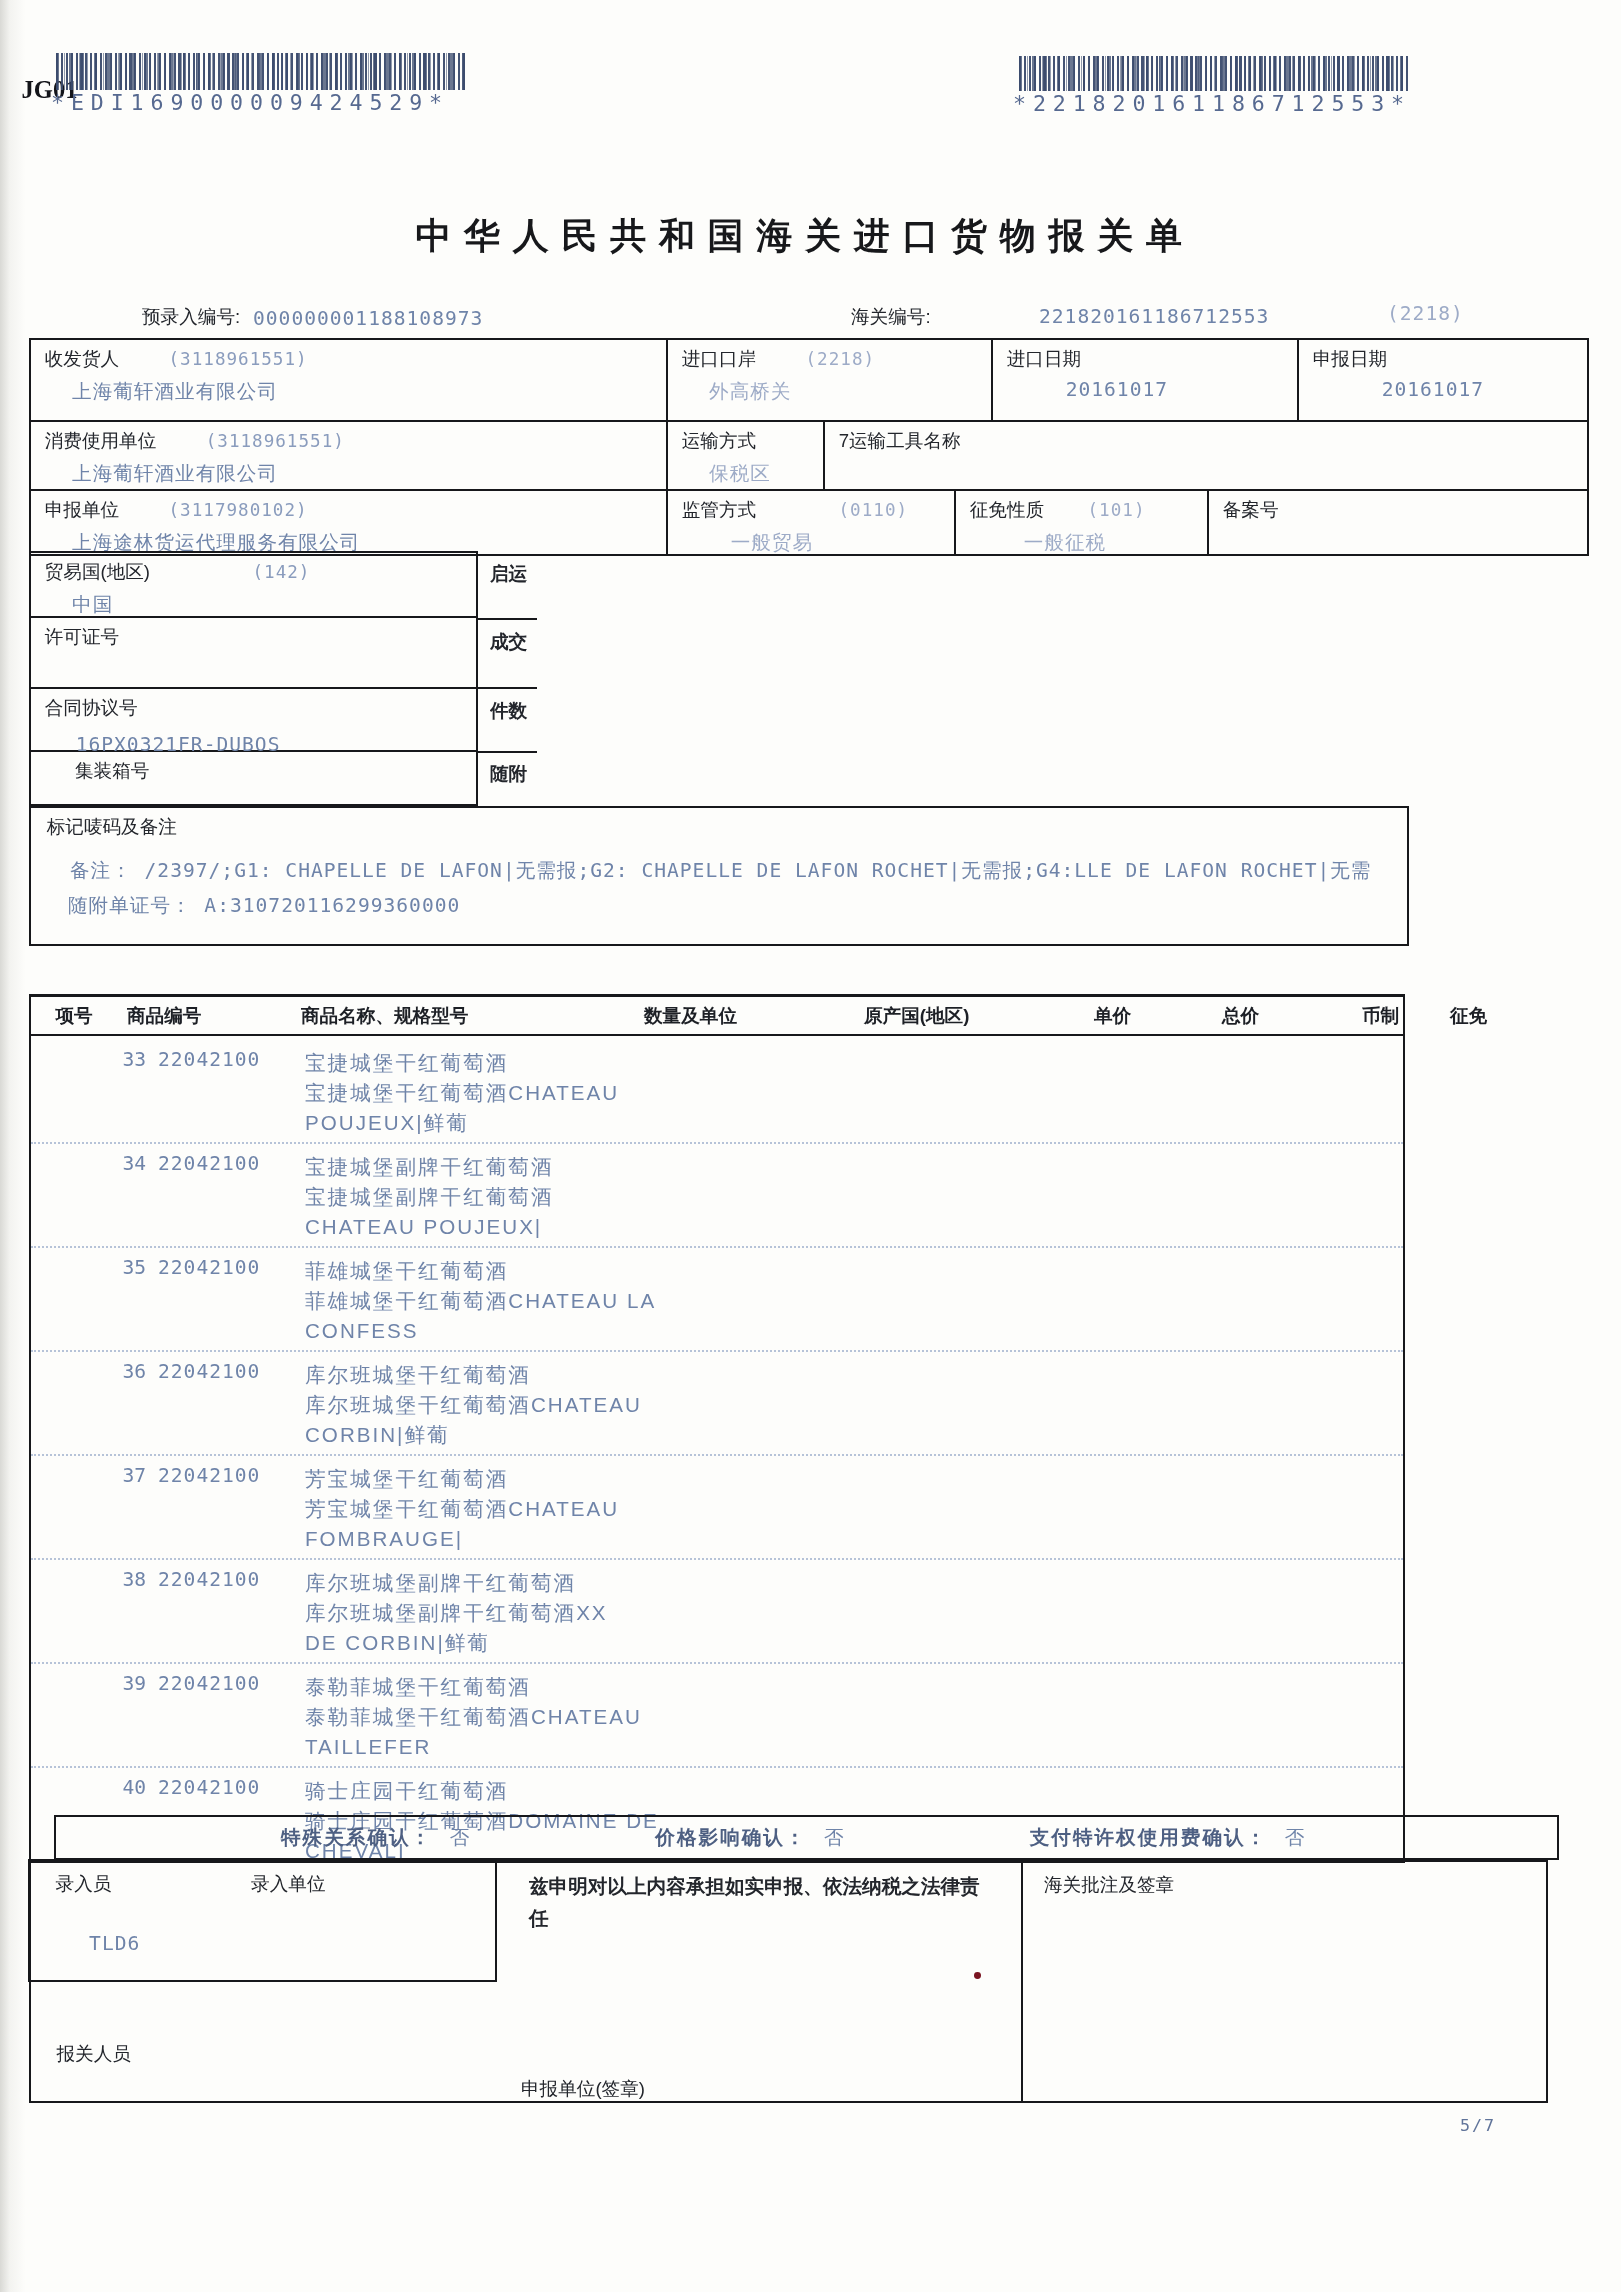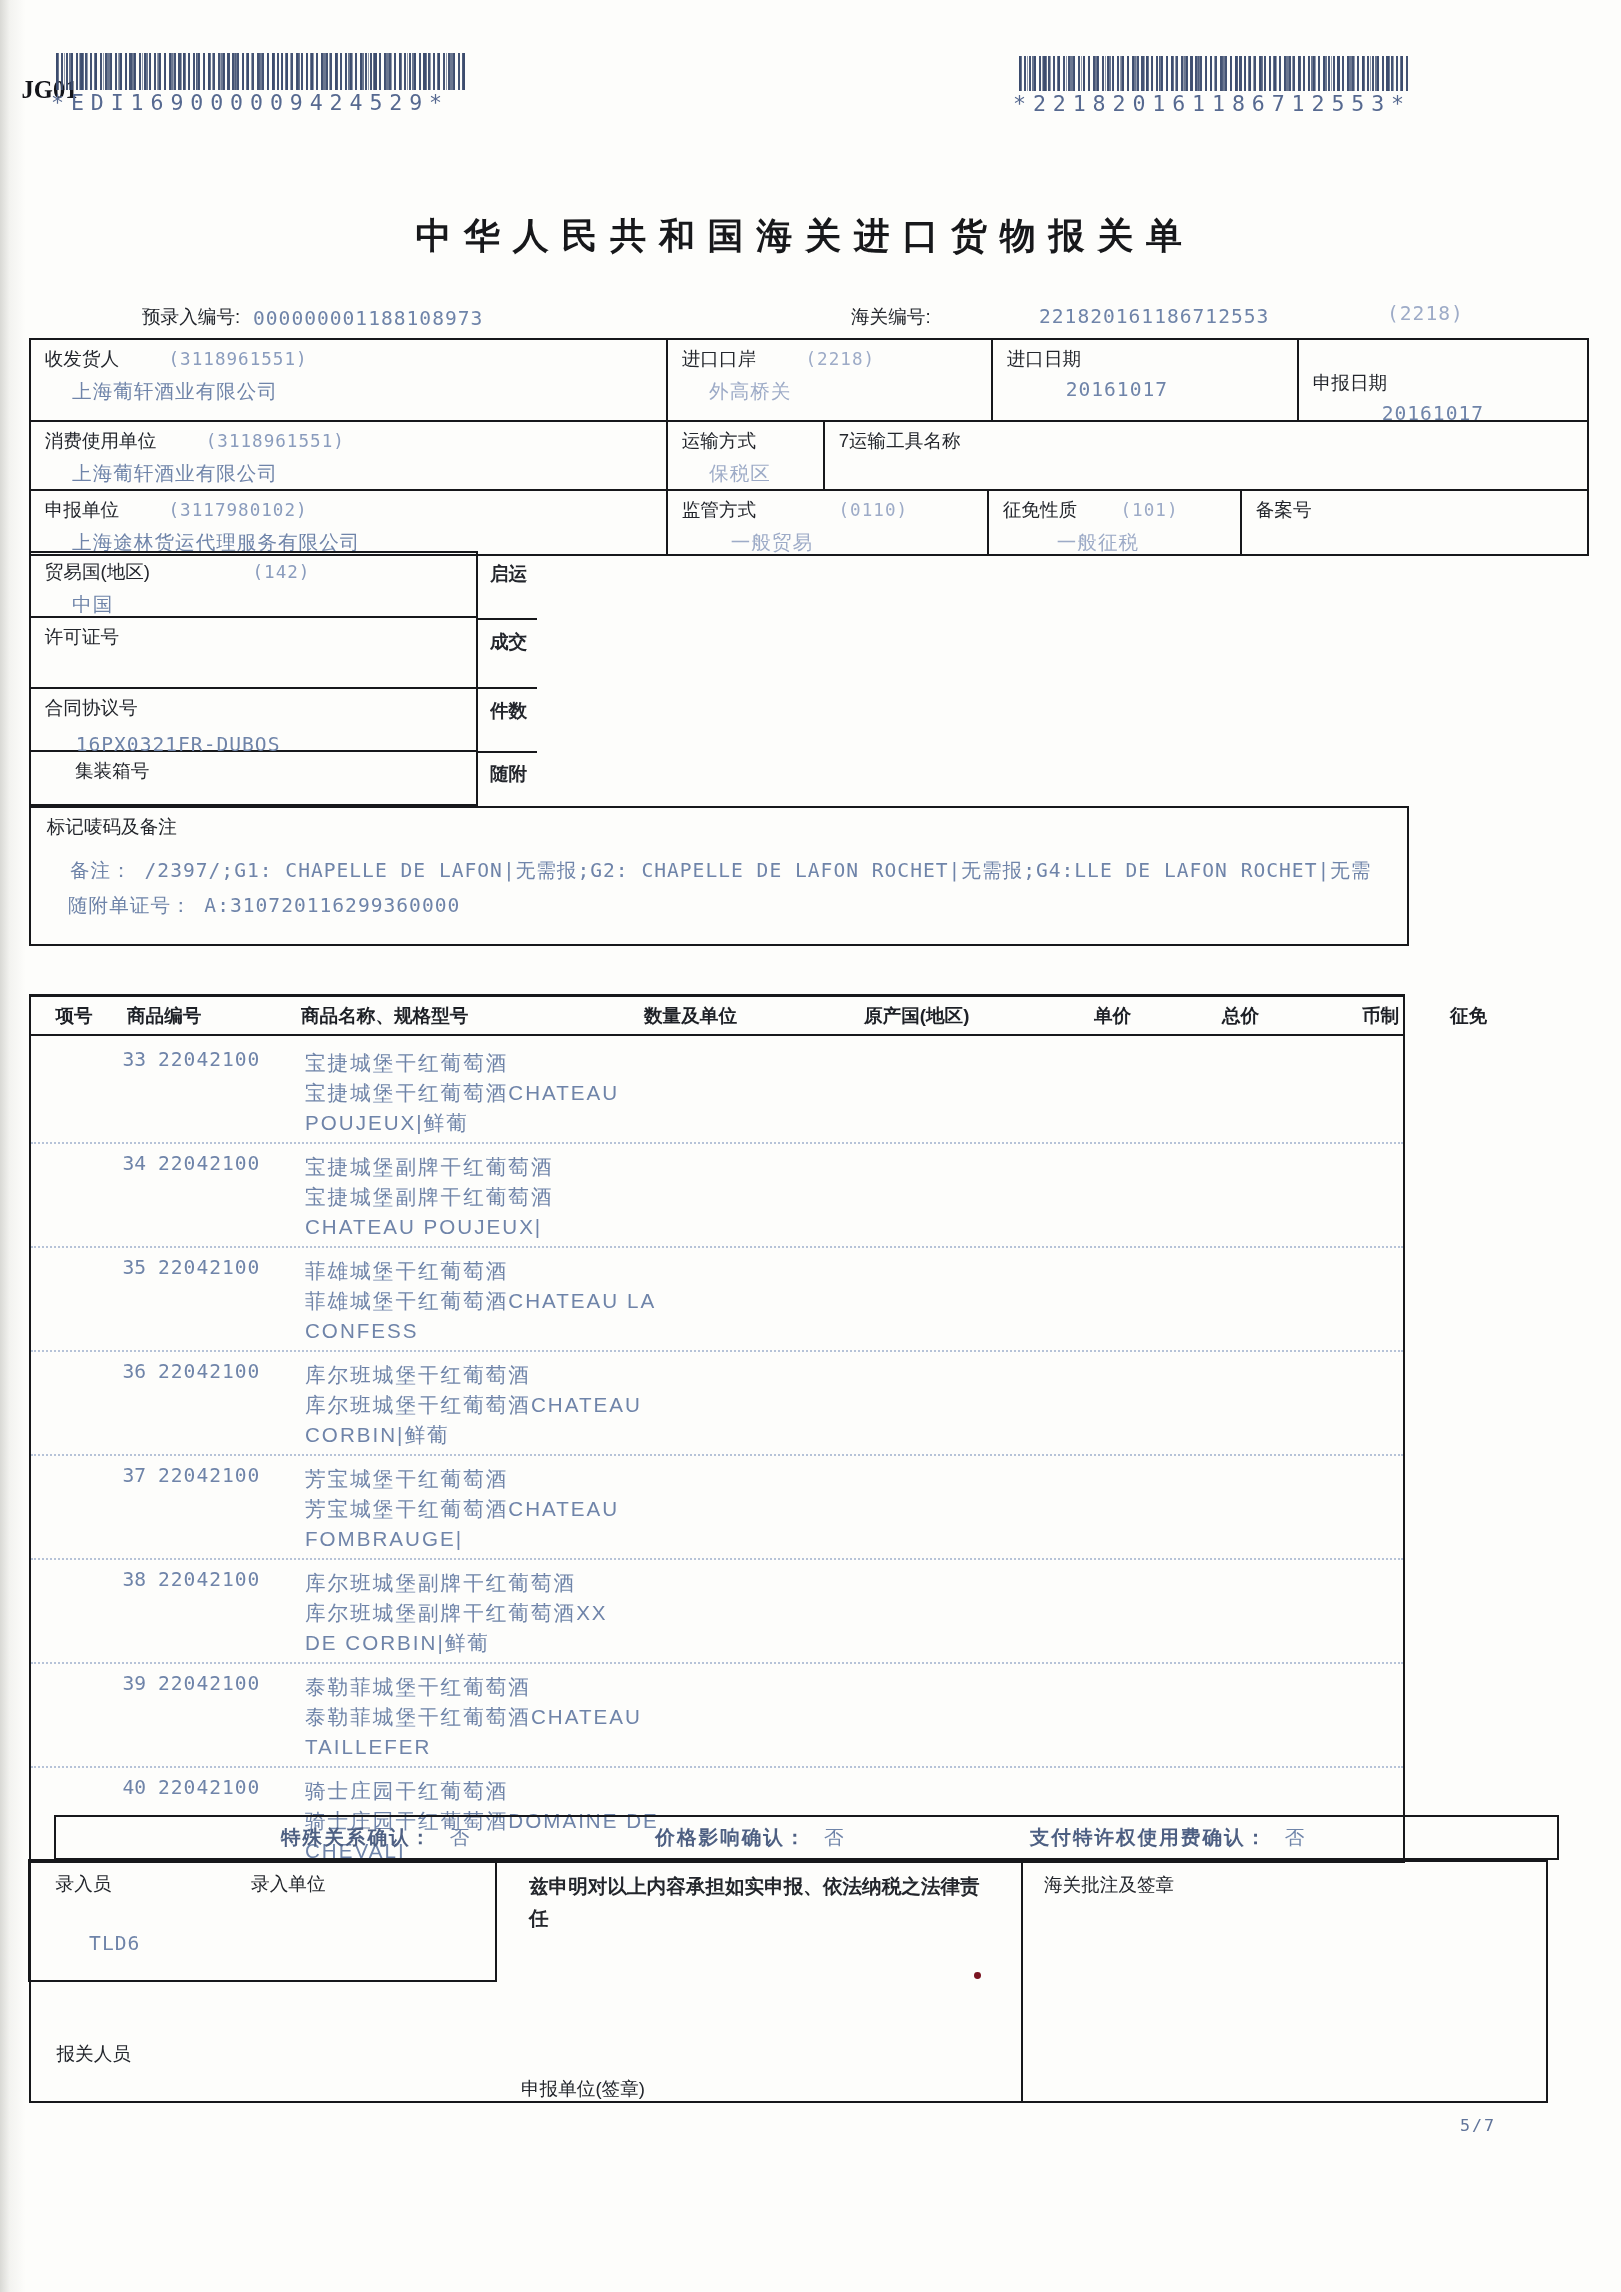--- a/index.html
+++ b/index.html
@@ -83,21 +83,21 @@
       </div>
       <div class="cell" style="width:325px;">
         <span class="lbl">进口口岸</span>
         <span class="code val--faded">(2218)</span>
         <span class="val val--faded">外高桥关</span>
       </div>
       <div class="cell" style="width:306px;">
         <span class="lbl">进口日期</span>
         <span class="val" style="margin-left:59px;">20161017</span>
       </div>
-      <div class="cell" style="flex:1;margin-top:24px;">
+      <div class="cell" style="flex:1;">
         <span class="lbl">申报日期</span>
         <span class="val" style="margin-left:69px;">20161017</span>
       </div>
     </div>
     <div class="row" style="height:67px;">
       <div class="cell" style="width:637px;">
         <span class="lbl">消费使用单位</span>
         <span class="code">(3118961551)</span>
         <span class="val">上海葡轩酒业有限公司</span>
       </div>
@@ -108,21 +108,21 @@
       <div class="cell" style="width:321px;">
         <span class="lbl">7运输工具名称</span>
       </div>
     </div>
     <div class="row" style="height:63px;">
       <div class="cell" style="width:637px;">
         <span class="lbl">申报单位</span>
         <span class="code">(3117980102)</span>
         <span class="val">上海途林货运代理服务有限公司</span>
       </div>
-      <div class="cell" style="width:321px;">
+      <div class="cell" style="width:288px;">
         <span class="lbl">监管方式</span>
         <span class="code val--faded" style="margin-left:78px;">(0110)</span>
         <span class="val val--faded" style="margin-left:49px;">一般贸易</span>
       </div>
       <div class="cell" style="width:253px;">
         <span class="lbl">征免性质</span>
         <span class="code val--faded" style="margin-left:39px;">(101)</span>
         <span class="val val--faded" style="margin-left:54px;">一般征税</span>
       </div>
       <div class="cell" style="flex:1;">

